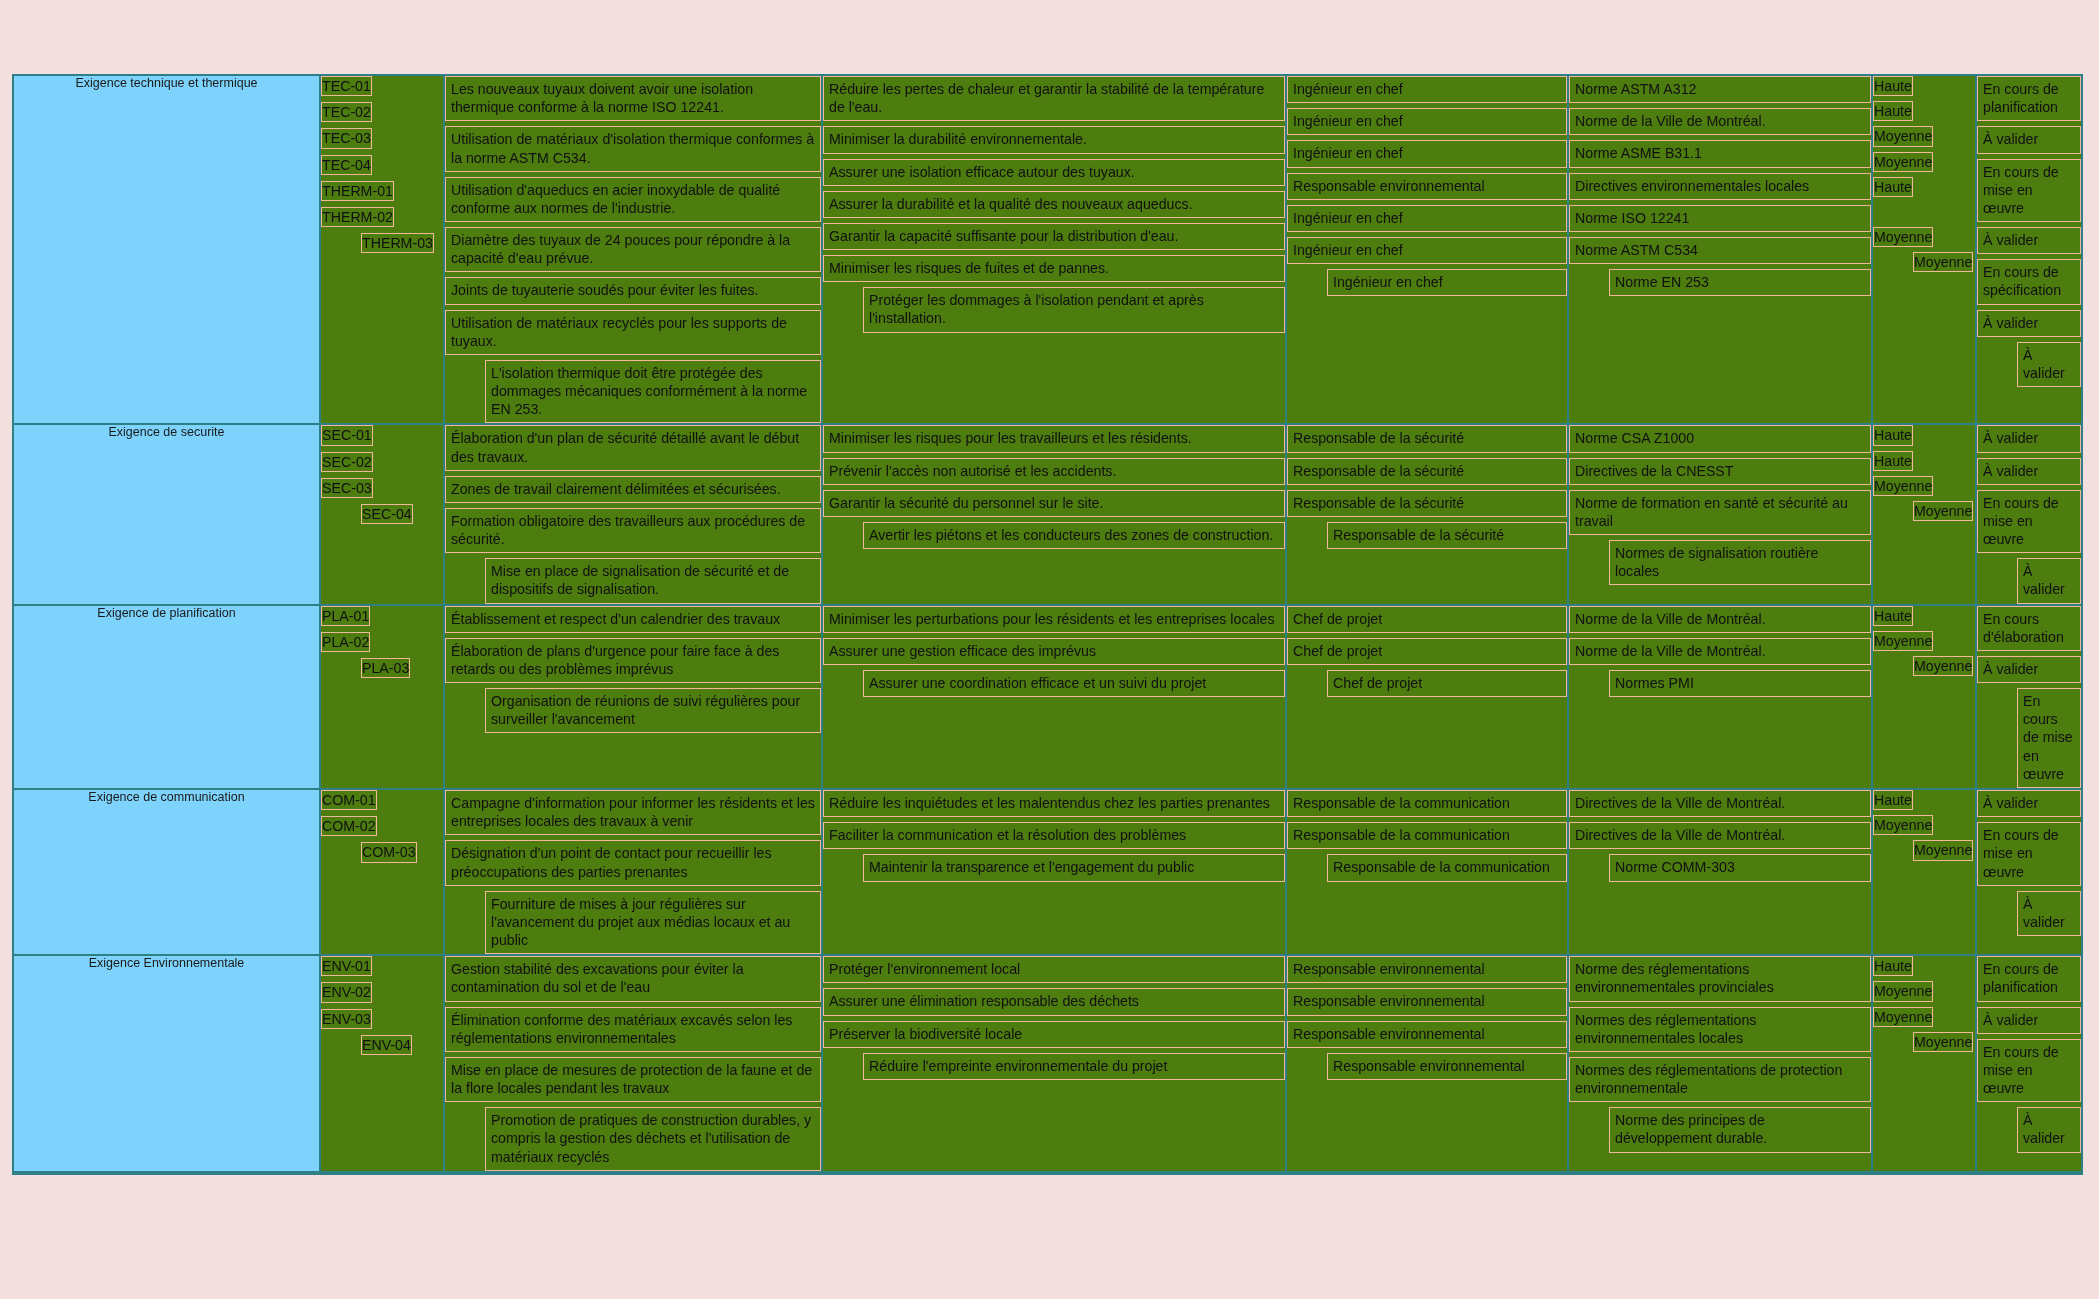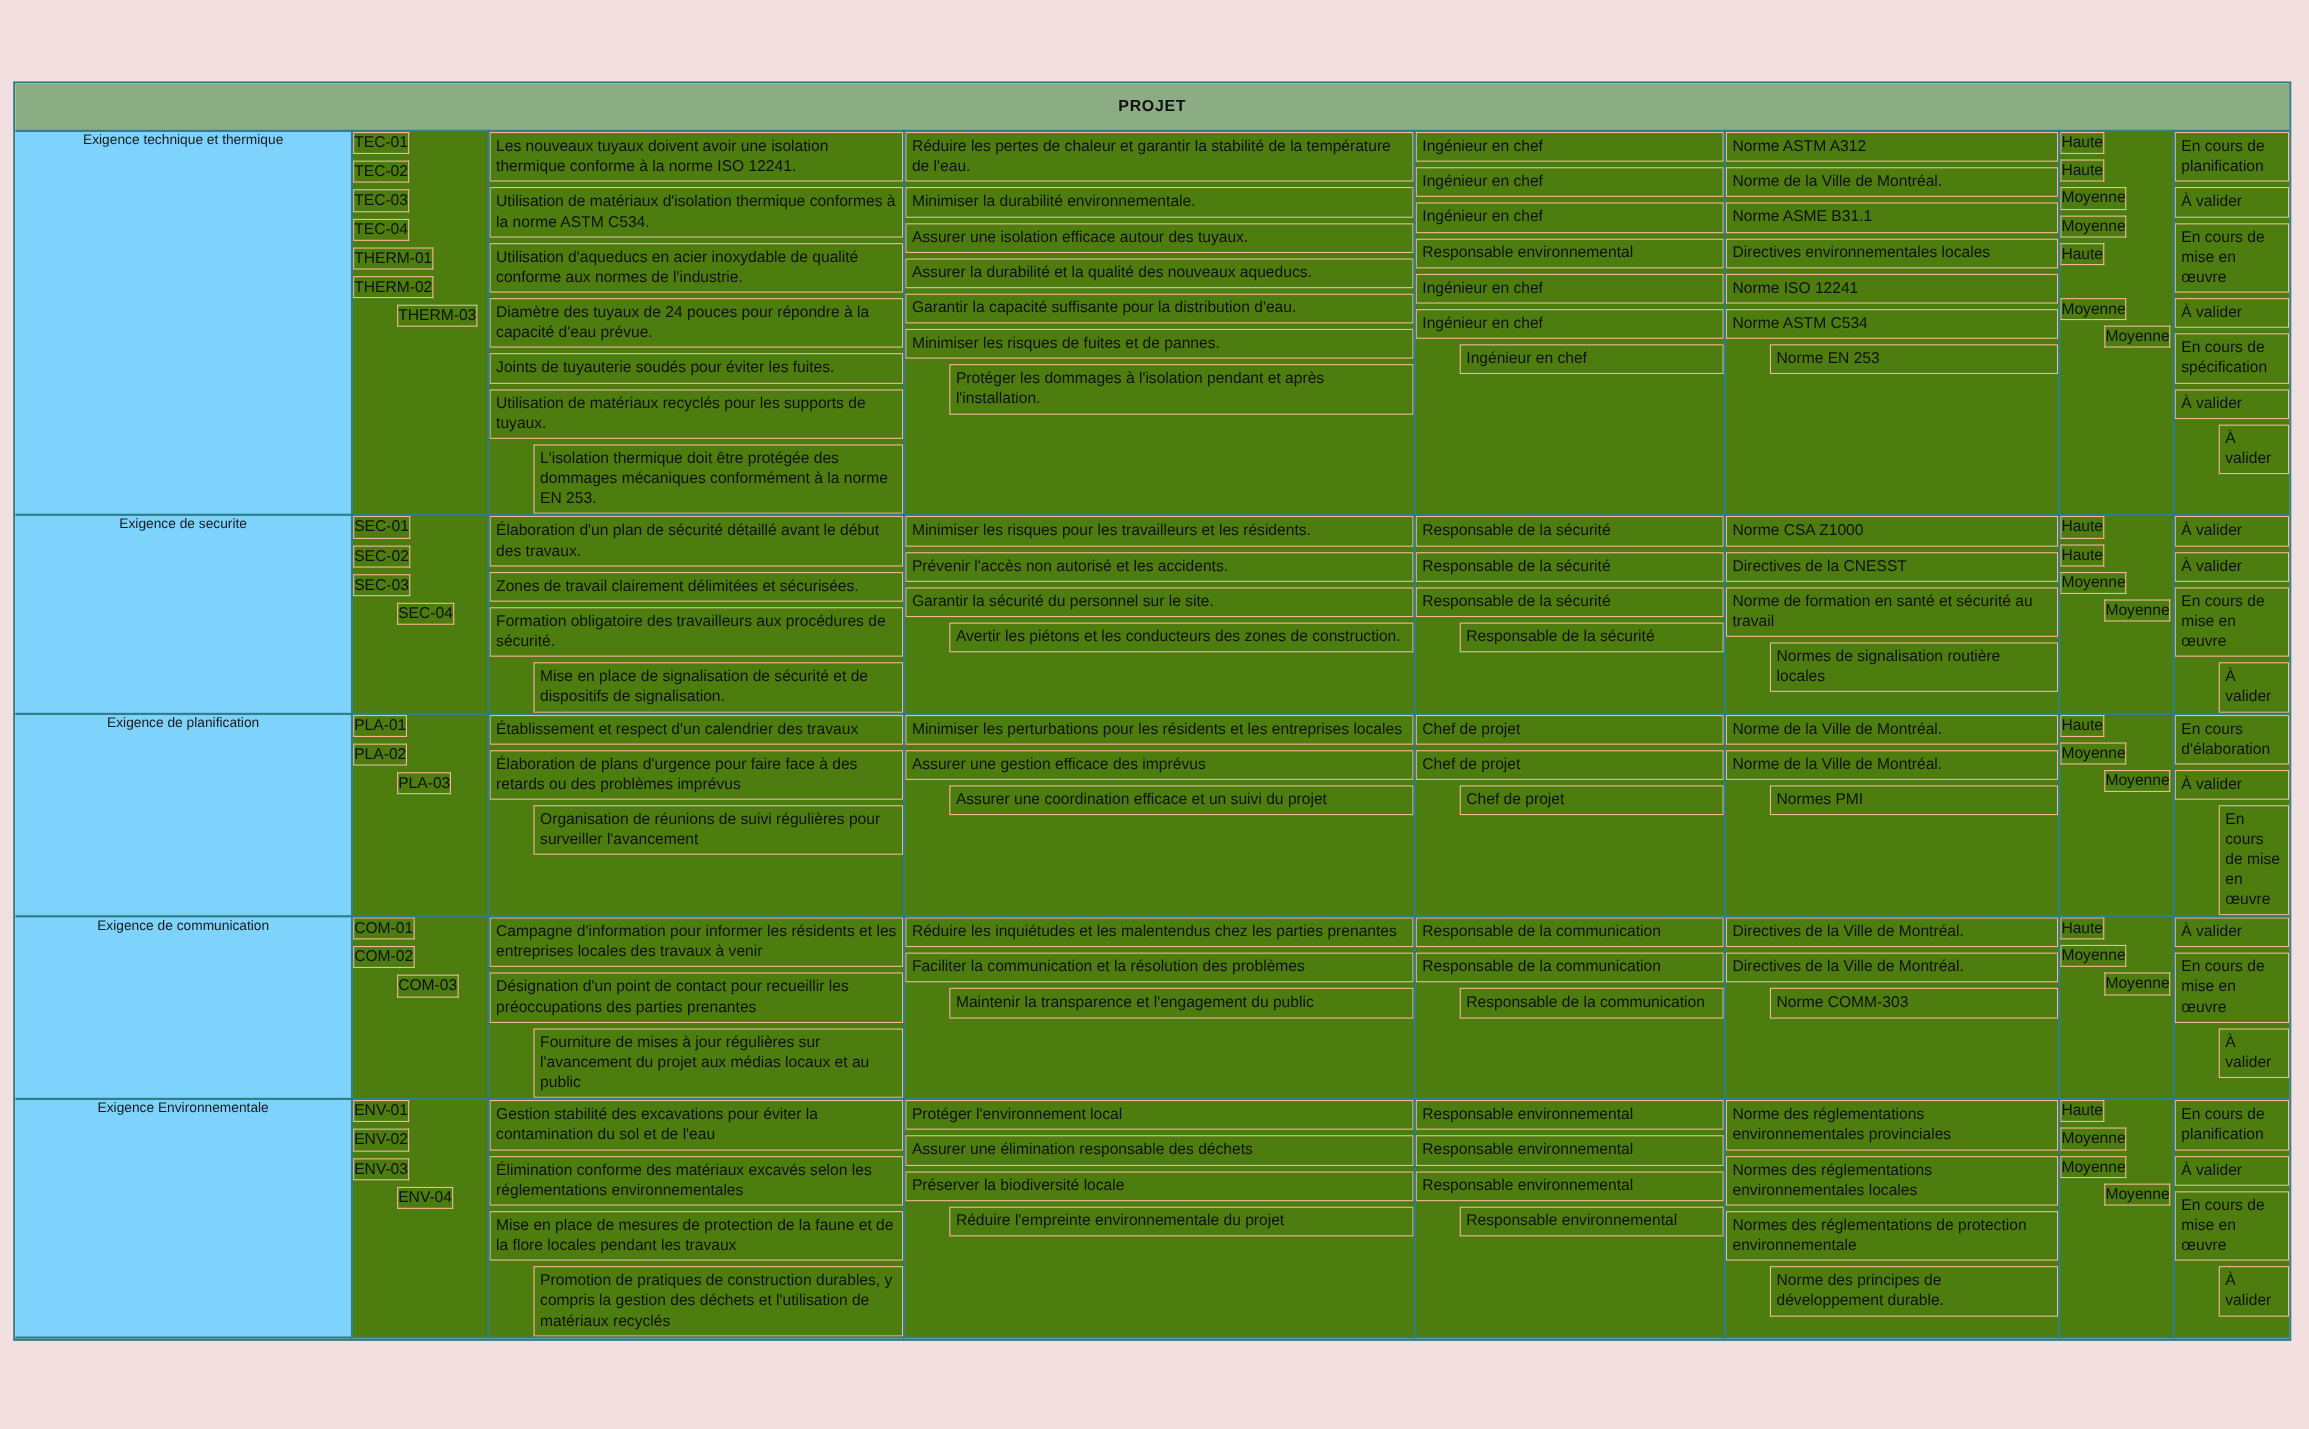--- a/index.html
+++ b/index.html
@@ -144,23 +144,20 @@
           <col class="c-id">
           <col class="c-desc">
           <col class="c-rai">
         <col class="c-resp">
           <col class="c-norm">
           <col class="c-prio">
           <col class="c-etat">
       </colgroup>
 
       <thead>
-        <tr>
-          <td class="title-banner" colspan="8">PROJET</td>
-        </tr>
       </thead>
 
       <tbody id="matrix-body">
           <tr>
             <td class="cat-cell">Exigence technique et thermique</td>
             <td class="data-cell col-id">
               <div class="chip">TEC-01</div>
               <div class="chip">TEC-02</div>
               <div class="chip">TEC-03</div>
               <div class="chip">TEC-04</div>

